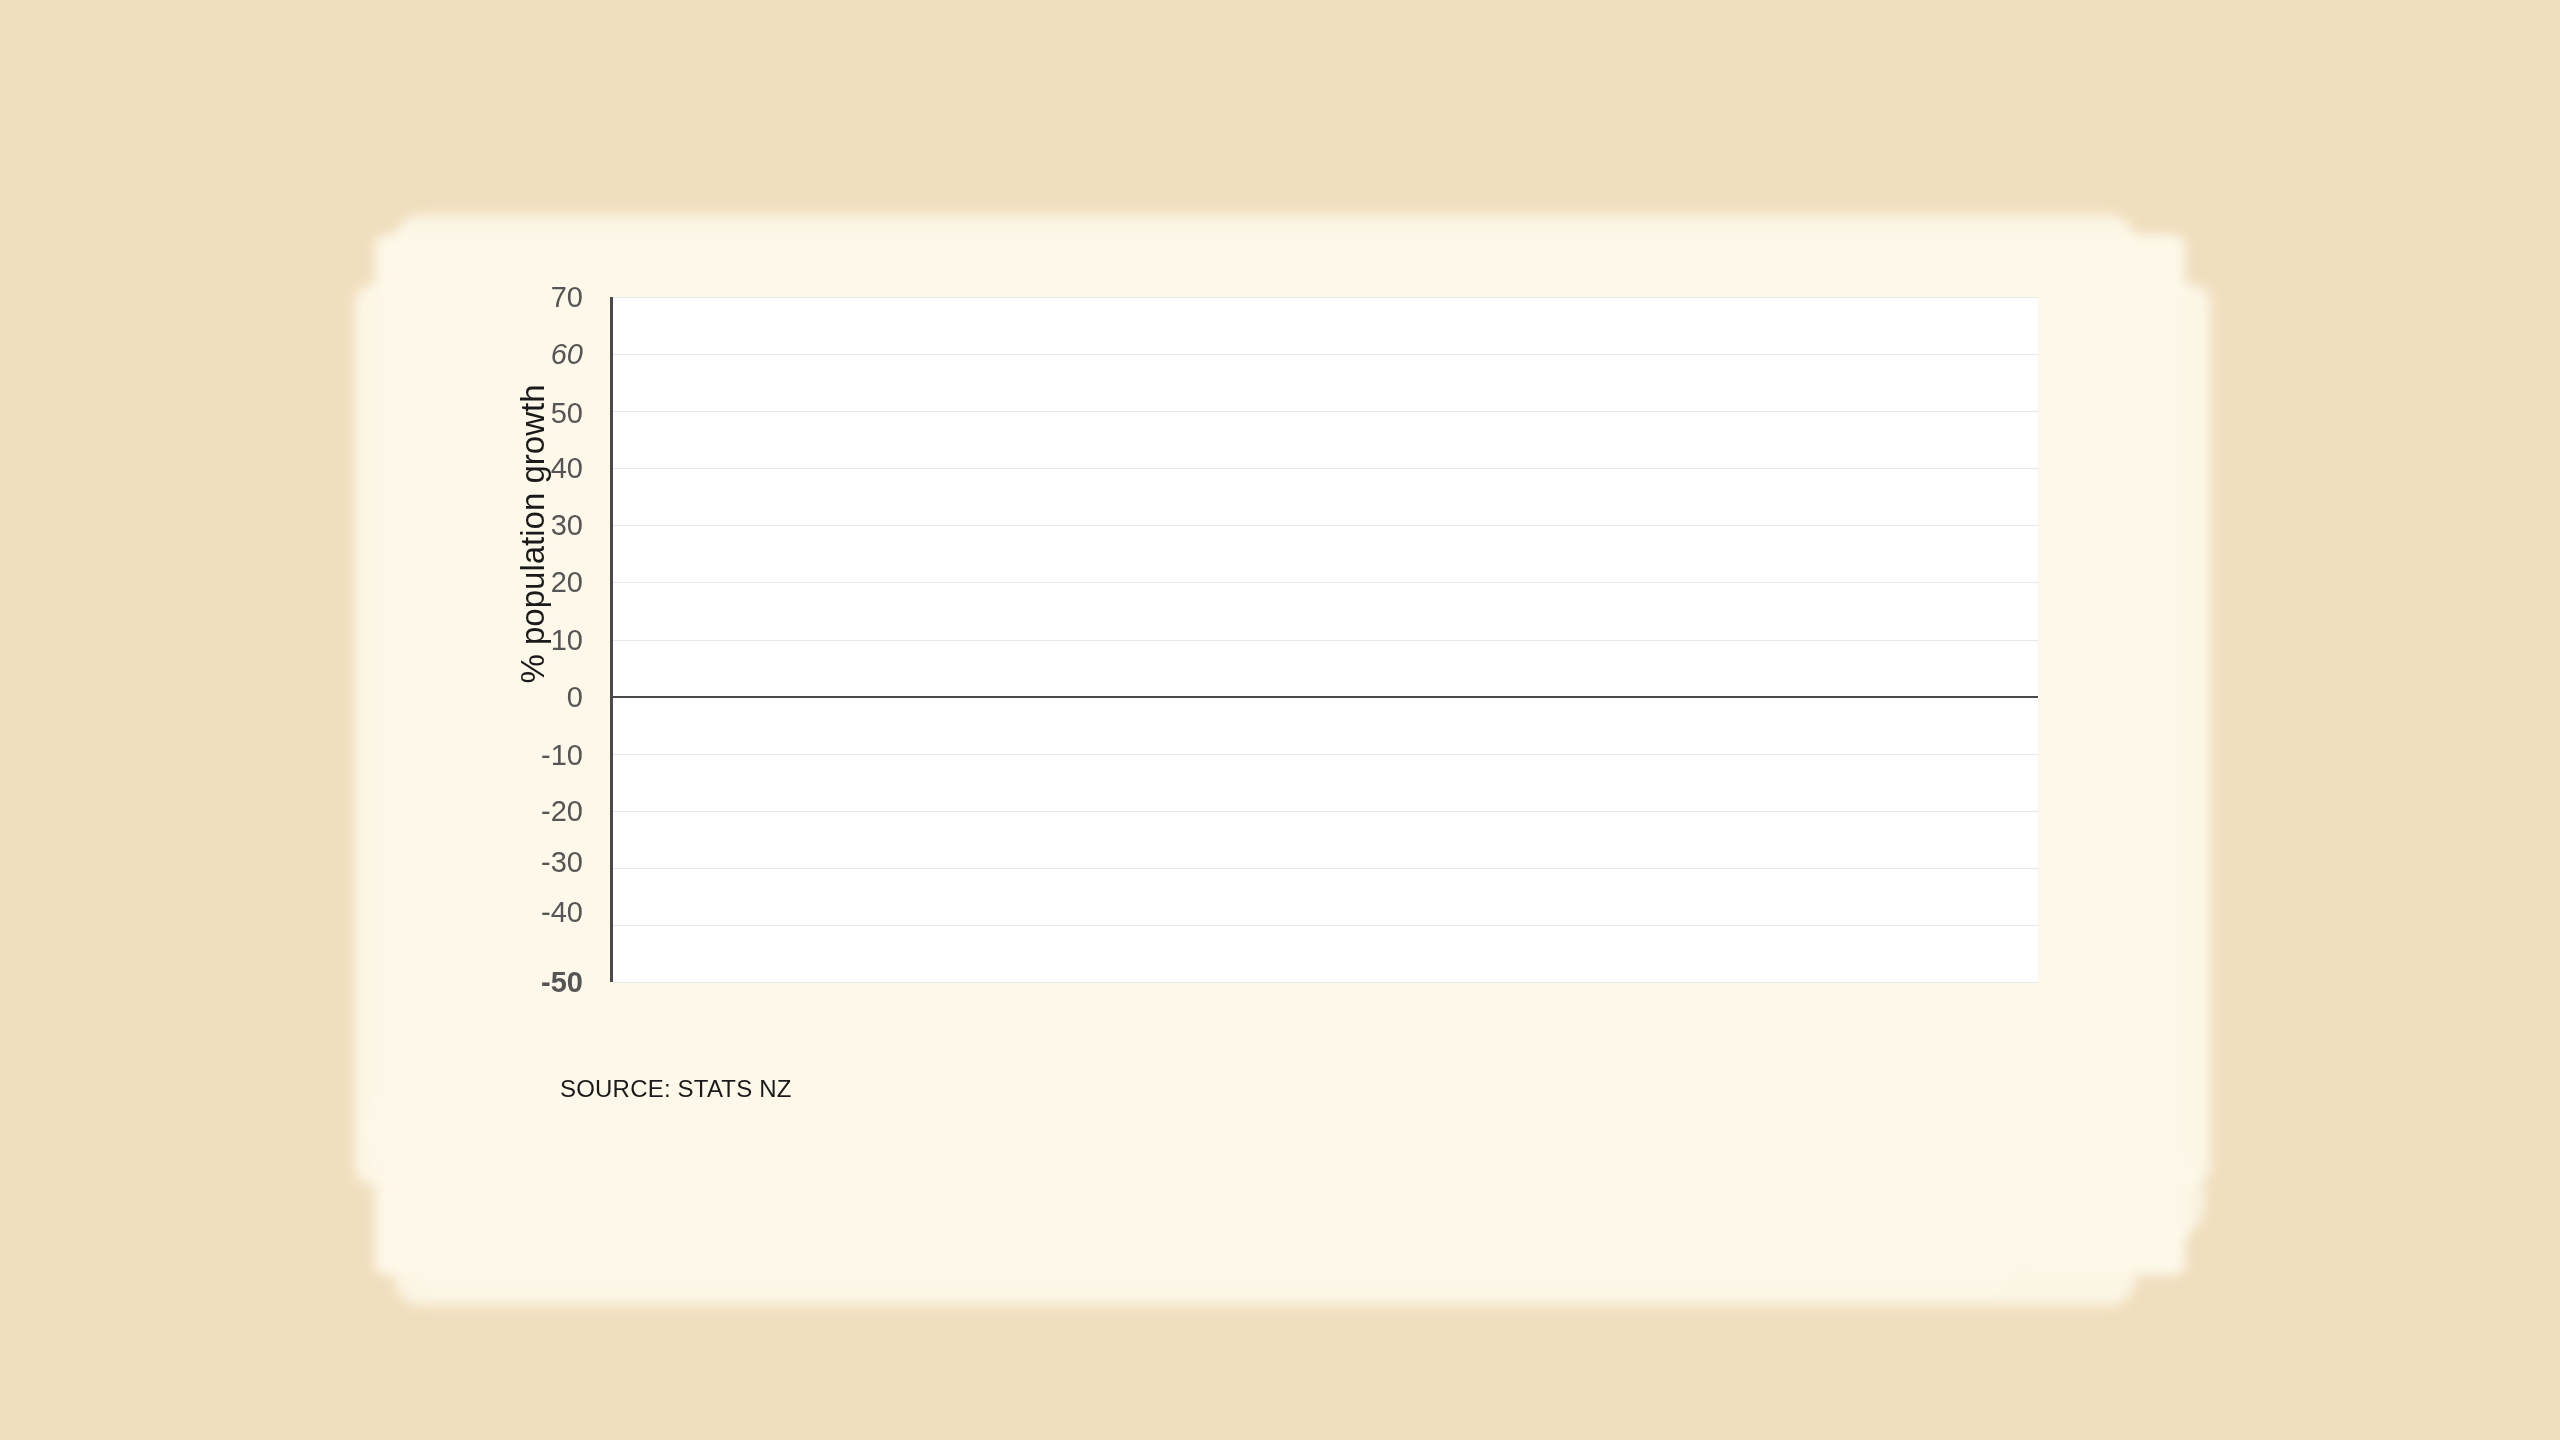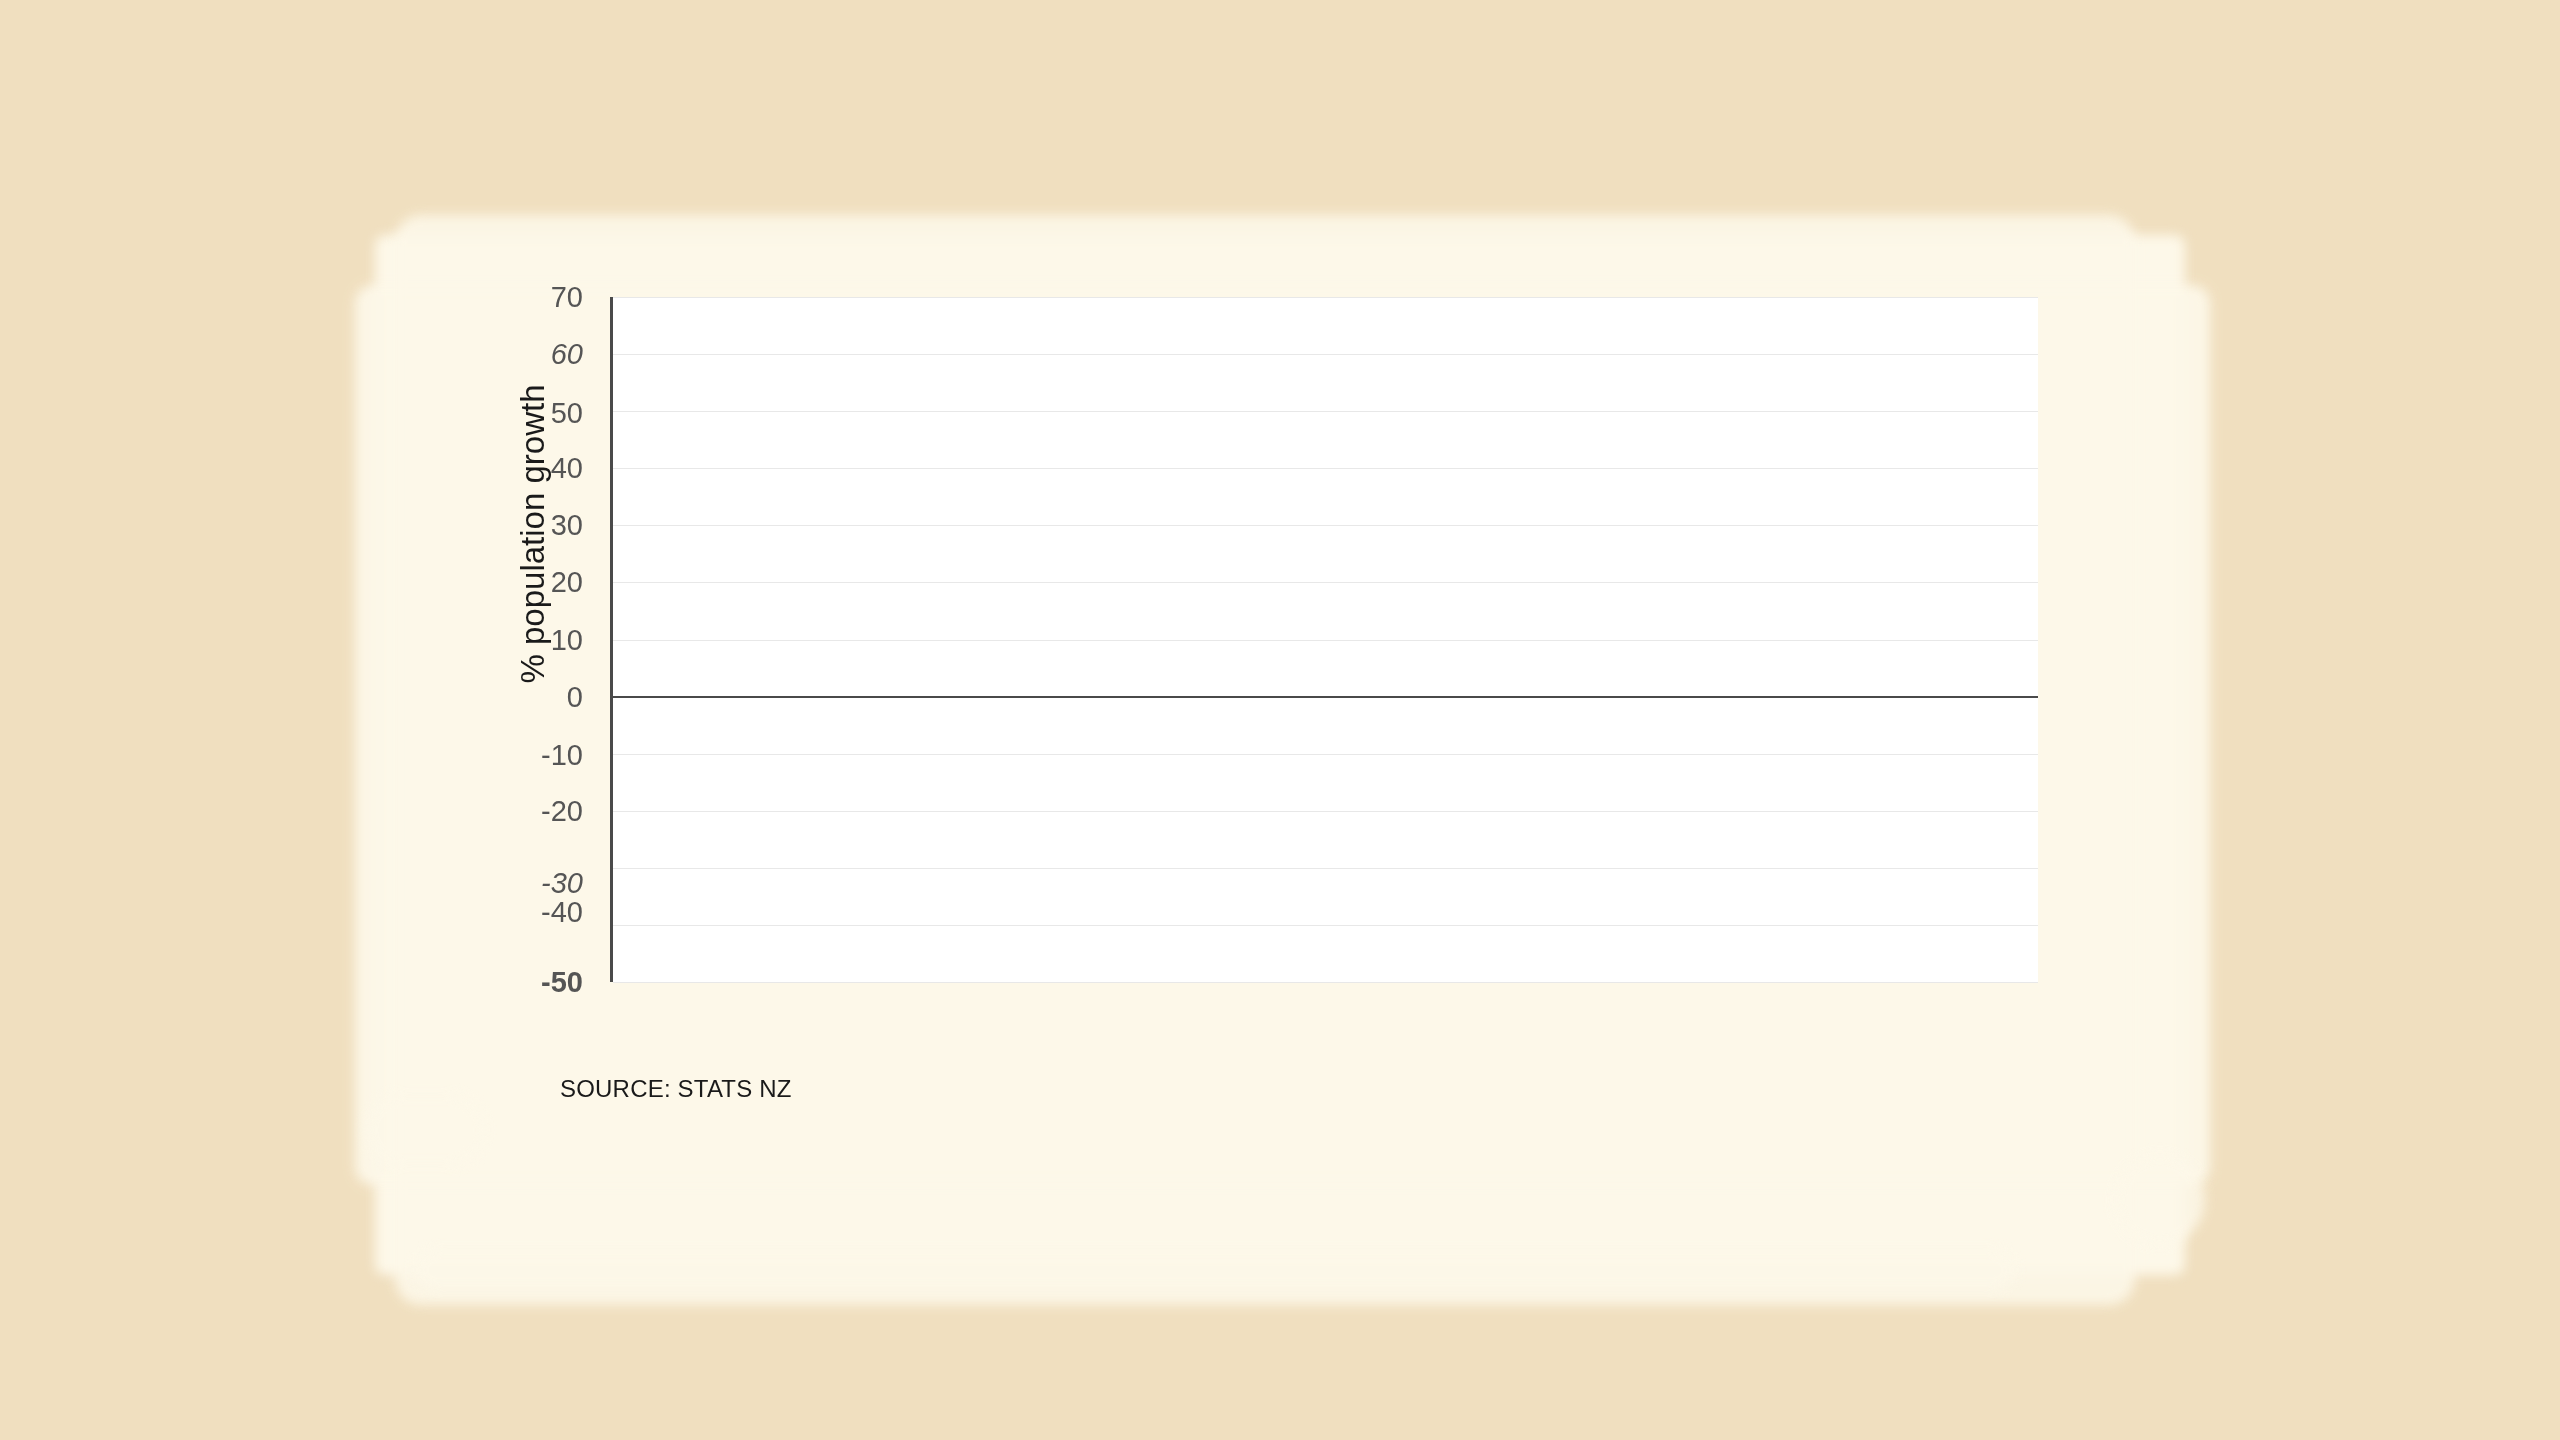--- a/index.html
+++ b/index.html
@@ -153,21 +153,21 @@
         <div class="ytick-label" style="top: 0px;">70</div>
         <div class="ytick-label" style="top: 57.0833px; font-style: italic;">60</div>
         <div class="ytick-label" style="top: 116px;">50</div>
         <div class="ytick-label" style="top: 171.25px;">40</div>
         <div class="ytick-label" style="top: 228.333px;">30</div>
         <div class="ytick-label" style="top: 285.417px;">20</div>
         <div class="ytick-label" style="top: 342.5px;">10</div>
         <div class="ytick-label" style="top: 399.583px;">0</div>
         <div class="ytick-label" style="top: 458px;">-10</div>
         <div class="ytick-label" style="top: 513.75px; margin-left: 36px;">-20</div>
-        <div class="ytick-label" style="top: 586px; font-style: italic;">-30</div>
+        <div class="ytick-label" style="top: 565px;">-30</div>
         <div class="ytick-label" style="top: 615px;">-40</div>
         <div class="ytick-label" style="top: 685px; font-weight: bold;">-50</div>
       </div>
 
     <div id="plot">
         <div class="gridline" style="top: 0px;"></div>
         <div class="gridline" style="top: 57.0833px;"></div>
         <div class="gridline" style="top: 114.167px;"></div>
         <div class="gridline" style="top: 171.25px;"></div>
         <div class="gridline" style="top: 228.333px;"></div>

